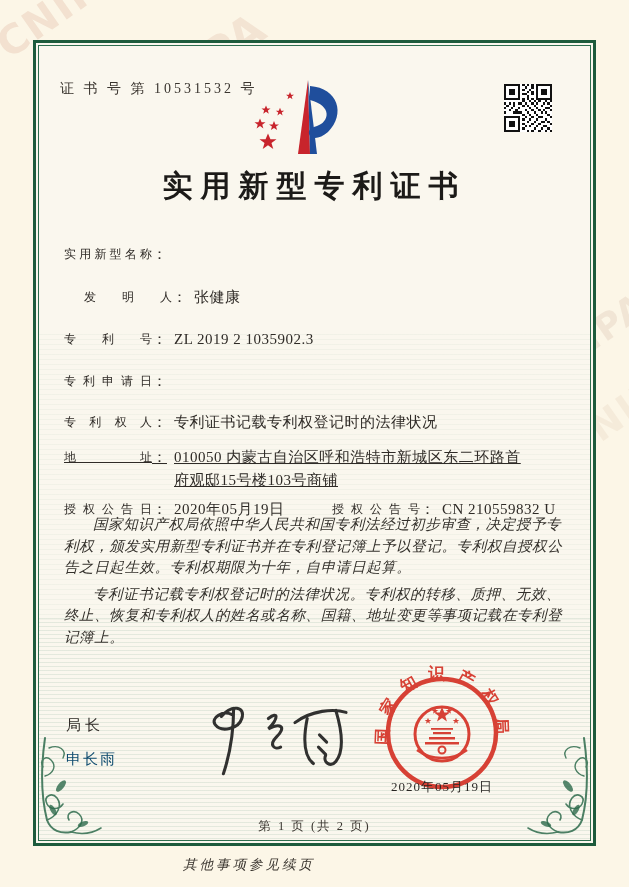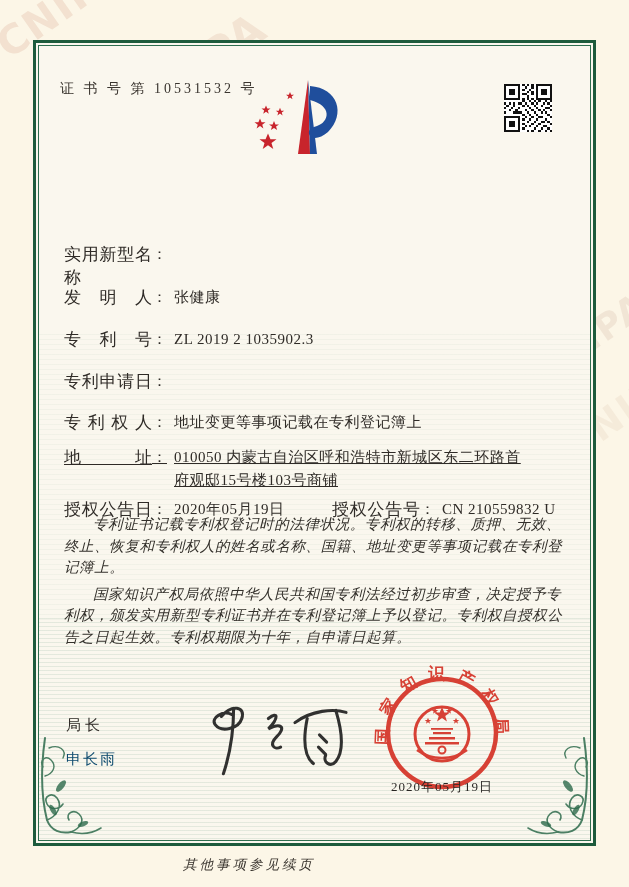--- a/index.html
+++ b/index.html
@@ -56,26 +56,26 @@
   .title{
     position:absolute;left:0;top:166px;width:629px;text-align:center;
     font-size:30px;font-weight:bold;letter-spacing:8px;color:#1c1a18;
   }
 
   .fields{position:absolute;left:64px;top:243px;width:506px;}
   .field-row{position:absolute;left:0;display:flex;align-items:flex-start;font-size:15px;line-height:23px;}
   .f-label{
     display:inline-block;width:88px;flex:0 0 88px;
     text-align:justify;text-align-last:justify;
-    font-size:17px;color:#2f2b27;
+    font-size:12px;color:#2f2b27;
   }
   .f-colon{flex:0 0 auto;}
   .f-value{margin-left:7px;letter-spacing:.5px;color:#2f2b27;}
   .row-name{top:0;}
-  .row-inventor{top:43px;}
+  .row-inventor{top:43px;margin-left:20px;}
   .row-patentno{top:85px;justify-content:space-between;}
   .row-filing{top:127px;}
   .row-patentee{top:168px;}
   .row-address{top:203px;text-decoration:underline;}
   .row-address .f-value{width:358px;}
   .row-grant{top:247px;margin-top:8px;}
   .row-grant .v1{width:158px;flex:0 0 158px;}
 
   .paras{position:absolute;left:64px;top:514px;width:503px;}
   .para{
@@ -174,20 +174,21 @@
     </svg>
 
     <svg class="qr" width="48" height="48" viewBox="0 0 21 21" shape-rendering="crispEdges">
       <rect width="21" height="21" fill="#ffffff"></rect>
       <path fill="#111111" d="M0 0h7v7h-7z M14 0h7v7h-7z M0 14h7v7h-7z"></path>
       <path fill="#ffffff" d="M1 1h5v5h-5z M15 1h5v5h-5z M1 15h5v5h-5z"></path>
       <path fill="#111111" d="M2 2h3v3h-3z M16 2h3v3h-3z M2 16h3v3h-3z"></path>
       <path fill="#111111" d="M8 0h1v1h-1z M10 0h1v1h-1z M12 0h1v1h-1z M9 1h1v1h-1z M12 1h1v1h-1z M8 2h1v1h-1z M11 2h1v1h-1z M10 3h1v1h-1z M12 3h1v1h-1z M8 4h2v1h-2z M12 4h1v1h-1z M10 5h1v1h-1z M8 6h1v1h-1z M10 6h1v1h-1z M12 6h1v1h-1z M8 7h1v1h-1z M11 7h1v1h-1z M13 7h1v1h-1z M15 7h1v1h-1z M18 7h1v1h-1z M20 7h1v1h-1z M0 8h1v1h-1z M2 8h1v1h-1z M4 8h1v1h-1z M6 8h2v1h-2z M9 8h1v1h-1z M12 8h1v1h-1z M14 8h1v1h-1z M17 8h1v1h-1z M19 8h1v1h-1z M1 9h1v1h-1z M4 9h1v1h-1z M8 9h1v1h-1z M10 9h1v1h-1z M13 9h1v1h-1z M16 9h1v1h-1z M20 9h1v1h-1z M0 10h1v1h-1z M3 10h1v1h-1z M6 10h1v1h-1z M11 10h1v1h-1z M14 10h1v1h-1z M18 10h2v1h-2z M2 11h1v1h-1z M5 11h1v1h-1z M9 11h1v1h-1z M12 11h1v1h-1z M15 11h1v1h-1z M17 11h1v1h-1z M20 11h1v1h-1z M0 12h1v1h-1z M4 12h2v1h-2z M6 12h2v1h-2z M10 12h1v1h-1z M13 12h1v1h-1z M16 12h1v1h-1z M18 12h1v1h-1z M8 13h1v1h-1z M11 13h1v1h-1z M14 13h1v1h-1z M19 13h1v1h-1z M9 14h1v1h-1z M12 14h1v1h-1z M15 14h2v1h-2z M20 14h1v1h-1z M8 15h1v1h-1z M11 15h1v1h-1z M14 15h1v1h-1z M18 15h1v1h-1z M10 16h1v1h-1z M13 16h1v1h-1z M16 16h2v1h-2z M19 16h1v1h-1z M8 17h1v1h-1z M12 17h1v1h-1z M15 17h1v1h-1z M20 17h1v1h-1z M9 18h1v1h-1z M11 18h1v1h-1z M14 18h1v1h-1z M17 18h2v1h-2z M8 19h1v1h-1z M13 19h1v1h-1z M16 19h1v1h-1z M19 19h1v1h-1z M10 20h1v1h-1z M12 20h1v1h-1z M15 20h1v1h-1z M18 20h1v1h-1z M20 20h1v1h-1z"></path>
     </svg>
 
+    <div class="title">实用新型专利证书</div>
 
     <div class="fields">
       <div class="field-row row-name">
         <span class="f-label">实用新型名称</span>
           <span class="f-colon">：</span>
       </div>
       <div class="field-row row-inventor">
         <span class="f-label">发明人</span>
           <span class="f-colon">：</span>
           <span class="f-value">张健康</span>
@@ -197,40 +198,40 @@
           <span class="f-colon">：</span>
           <span class="f-value">ZL 2019 2 1035902.3</span>
       </div>
       <div class="field-row row-filing">
         <span class="f-label">专利申请日</span>
           <span class="f-colon">：</span>
       </div>
       <div class="field-row row-patentee">
         <span class="f-label">专利权人</span>
           <span class="f-colon">：</span>
-          <span class="f-value">地址变更等事项记载在专利登记簿上</span>
+          <span class="f-value">专利证书记载专利权登记时的法律状况</span>
       </div>
       <div class="field-row row-address">
         <span class="f-label">地址</span>
           <span class="f-colon">：</span>
           <span class="f-value">010050 内蒙古自治区呼和浩特市新城区东二环路首府观邸15号楼103号商铺</span>
       </div>
       <div class="field-row row-grant">
         <span class="f-label">授权公告日</span>
           <span class="f-colon">：</span>
           <span class="f-value v1">2020年05月19日</span>
         <span class="f-label">授权公告号</span>
           <span class="f-colon">：</span>
           <span class="f-value">CN 210559832 U</span>
       </div>
     </div>
 
     <div class="paras">
+      <p class="para">国家知识产权局依照中华人民共和国专利法经过初步审查，决定授予专利权，颁发实用新型专利证书并在专利登记簿上予以登记。专利权自授权公告之日起生效。专利权期限为十年，自申请日起算。</p>
       <p class="para">专利证书记载专利权登记时的法律状况。专利权的转移、质押、无效、终止、恢复和专利权人的姓名或名称、国籍、地址变更等事项记载在专利登记簿上。</p>
-      <p class="para">国家知识产权局依照中华人民共和国专利法经过初步审查，决定授予专利权，颁发实用新型专利证书并在专利登记簿上予以登记。专利权自授权公告之日起生效。专利权期限为十年，自申请日起算。</p>
     </div>
 
     <div class="signer-title">局长</div>
     <div class="signer-name">申长雨</div>
 
     <svg class="signature" width="165" height="92" viewBox="0 0 160 90">
       <g fill="none" stroke="#1c1c1c" stroke-width="3" stroke-linecap="round" opacity=".9">
         <path d="M28,22 C38,10 52,12 48,24 C45,34 28,38 22,30 C17,23 30,16 38,20"></path>
         <path d="M40,14 C40,36 36,60 30,78"></path>
         <path d="M74,24 C84,16 84,24 74,34 C86,28 92,32 82,42 C74,50 80,55 86,52"></path>
@@ -264,16 +265,17 @@
             <rect x="62" y="79" width="26" height="2.5"></rect>
             <rect x="58" y="84" width="34" height="2.5"></rect>
           </g>
           <circle cx="75" cy="92" r="3.5" fill="none" stroke="#d6382c" stroke-width="2"></circle>
           <path d="M50,92 C58,98 68,100 75,100 C82,100 92,98 100,92" fill="none" stroke="#d6382c" stroke-width="2.5"></path>
         </g>
         <text x="75" y="133" text-anchor="middle" font-size="13" fill="#1d1b19" letter-spacing="1" font-family="Liberation Serif, serif">2020年05月19日</text>
       </g>
     </svg>
 
+    <div class="page-indicator">第 1 页 (共 2 页)</div>
     <div class="footer-note">其他事项参见续页</div>
 
   </div>
 </div>
 
 </body></html>

